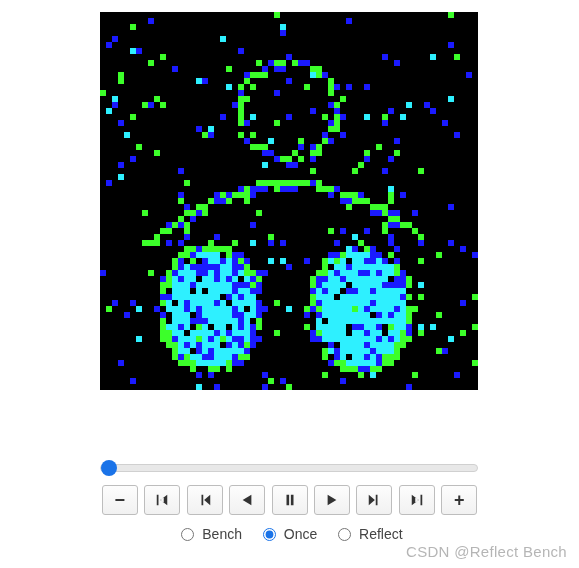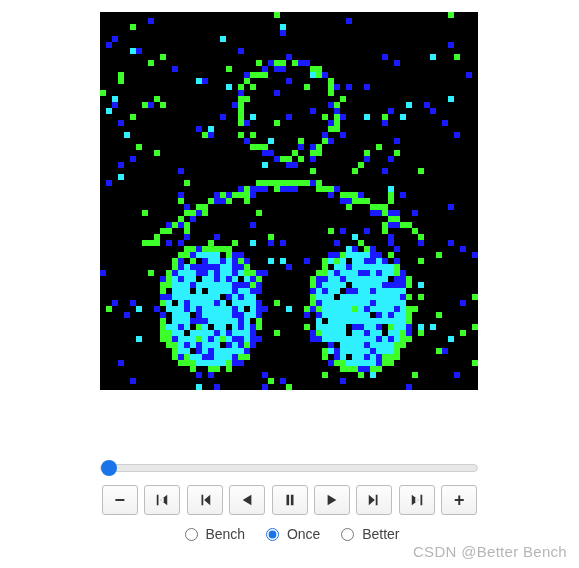--- a/index.html
+++ b/index.html
@@ -1208,17 +1208,17 @@
   <label>
     <input type="radio" name="loop" style="">
     <span>Bench</span>
   </label>
   <label>
     <input type="radio" name="loop" checked="" style="">
     <span>Once</span>
   </label>
   <label>
     <input type="radio" name="loop" style="">
-    <span>Better</span>
+    <span>Reflect</span>
   </label>
 </div>
 
-<div class="watermark">CSDN @Better Bench</div>
+<div class="watermark">CSDN @Reflect Bench</div>
 
 </body></html>

